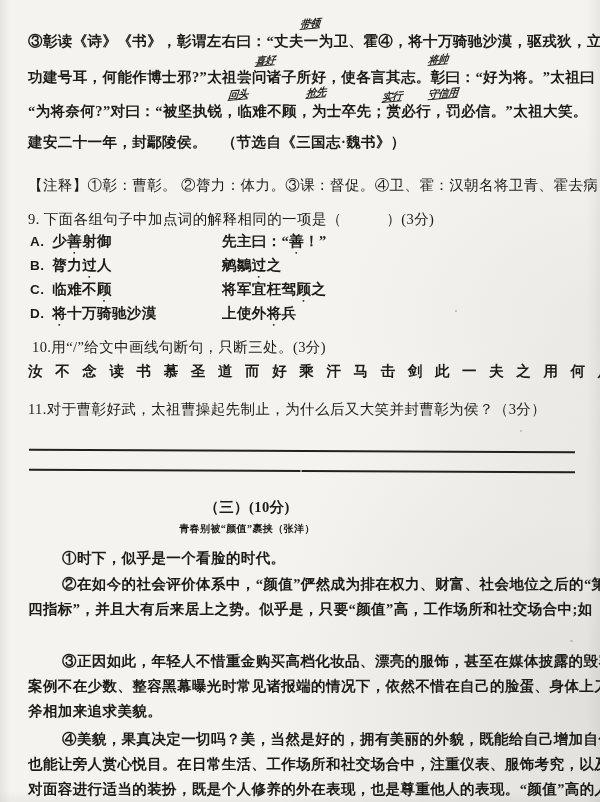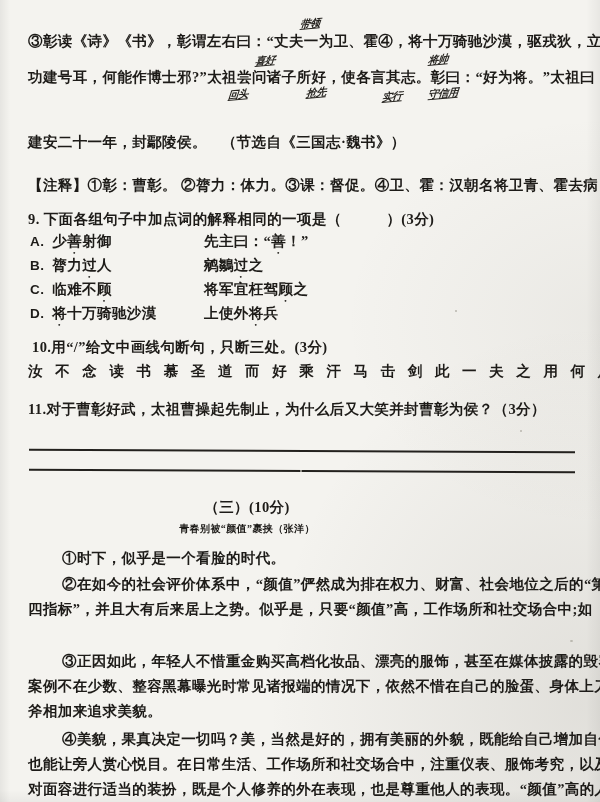--- a/index.html
+++ b/index.html
@@ -9,44 +9,45 @@
       radial-gradient(ellipse at 97% 88%, rgba(110,105,95,0.14), transparent 38%),
       radial-gradient(ellipse at 100% 40%, rgba(120,115,105,0.08), transparent 30%),
       linear-gradient(90deg, rgba(0,0,0,0.06), transparent 10px),
       linear-gradient(270deg, rgba(0,0,0,0.05), transparent 14px),
       linear-gradient(0deg, rgba(0,0,0,0.04), transparent 12px),
       #f4f3ef;
     font-family:"Liberation Serif","DejaVu Serif",serif;
     color:#1d1b18;
   }
   .line{position:absolute;white-space:nowrap;font-size:14.5px;font-weight:600;letter-spacing:0.4px;}
-  .stem{font-weight:700;}
+  .stem{font-weight:400;}
   .center{width:100%;text-align:center;padding-right:106px;box-sizing:border-box;font-weight:700;}
   .opt-label{font-family:"Liberation Sans","DejaVu Sans",sans-serif;font-weight:700;margin-right:8px;font-size:13.5px;}
-  .opt-right{position:absolute;left:174px;top:0;white-space:nowrap;}
+  .opt-right{position:absolute;left:192px;top:0;white-space:nowrap;}
   .dt{
     text-emphasis:filled dot #1d1b18;text-emphasis-position:under right;
     -webkit-text-emphasis:filled dot #1d1b18;-webkit-text-emphasis-position:under right;
   }
   .spaced{letter-spacing:4.5px;font-weight:700;}
   .ansline{position:absolute;left:29px;width:546px;border-top:2px solid #23211e;transform:rotate(0.25deg);}
   .hand{
     position:absolute;font-family:"DejaVu Sans",sans-serif;font-style:italic;font-weight:700;
     font-size:10.5px;color:#15130f;letter-spacing:-0.5px;white-space:nowrap;
     transform:rotate(-5deg) skewX(-10deg);opacity:.92;text-decoration:underline;text-decoration-thickness:1px;
   }
   .speck{position:absolute;background:#b9b6ae;border-radius:50%;}
 </style>
 </head>
 <body>
 
 <div class="page">
 
   <div class="line" style="left:28px;top:32px;">③彰读《诗》《书》，彰谓左右曰：“丈夫一为卫、霍④，将十万骑驰沙漠，驱戎狄，立</div>
   <div class="line" style="left:28px;top:68px;">功建号耳，何能作博士邪?”太祖尝问诸子所好，使各言其志。彰曰：“好为将。”太祖曰：</div>
+  <div class="line" style="left:28px;top:102px;">“为将奈何?”对曰：“被坚执锐，临难不顾，为士卒先；赏必行，罚必信。”太祖大笑。</div>
   <div class="line" style="left:28px;top:133px;">建安二十一年，封鄢陵侯。　（节选自《三国志·魏书》）</div>
 
   <div class="hand" style="left:300px;top:17px;">带领</div>
   <div class="hand" style="left:255px;top:54px;">喜好</div>
   <div class="hand" style="left:428px;top:53px;">将帅</div>
   <div class="hand" style="left:228px;top:88px;">回头</div>
   <div class="hand" style="left:306px;top:86px;">抢先</div>
   <div class="hand" style="left:382px;top:90px;">实行</div>
   <div class="hand" style="left:428px;top:87px;">守信用</div>
 

